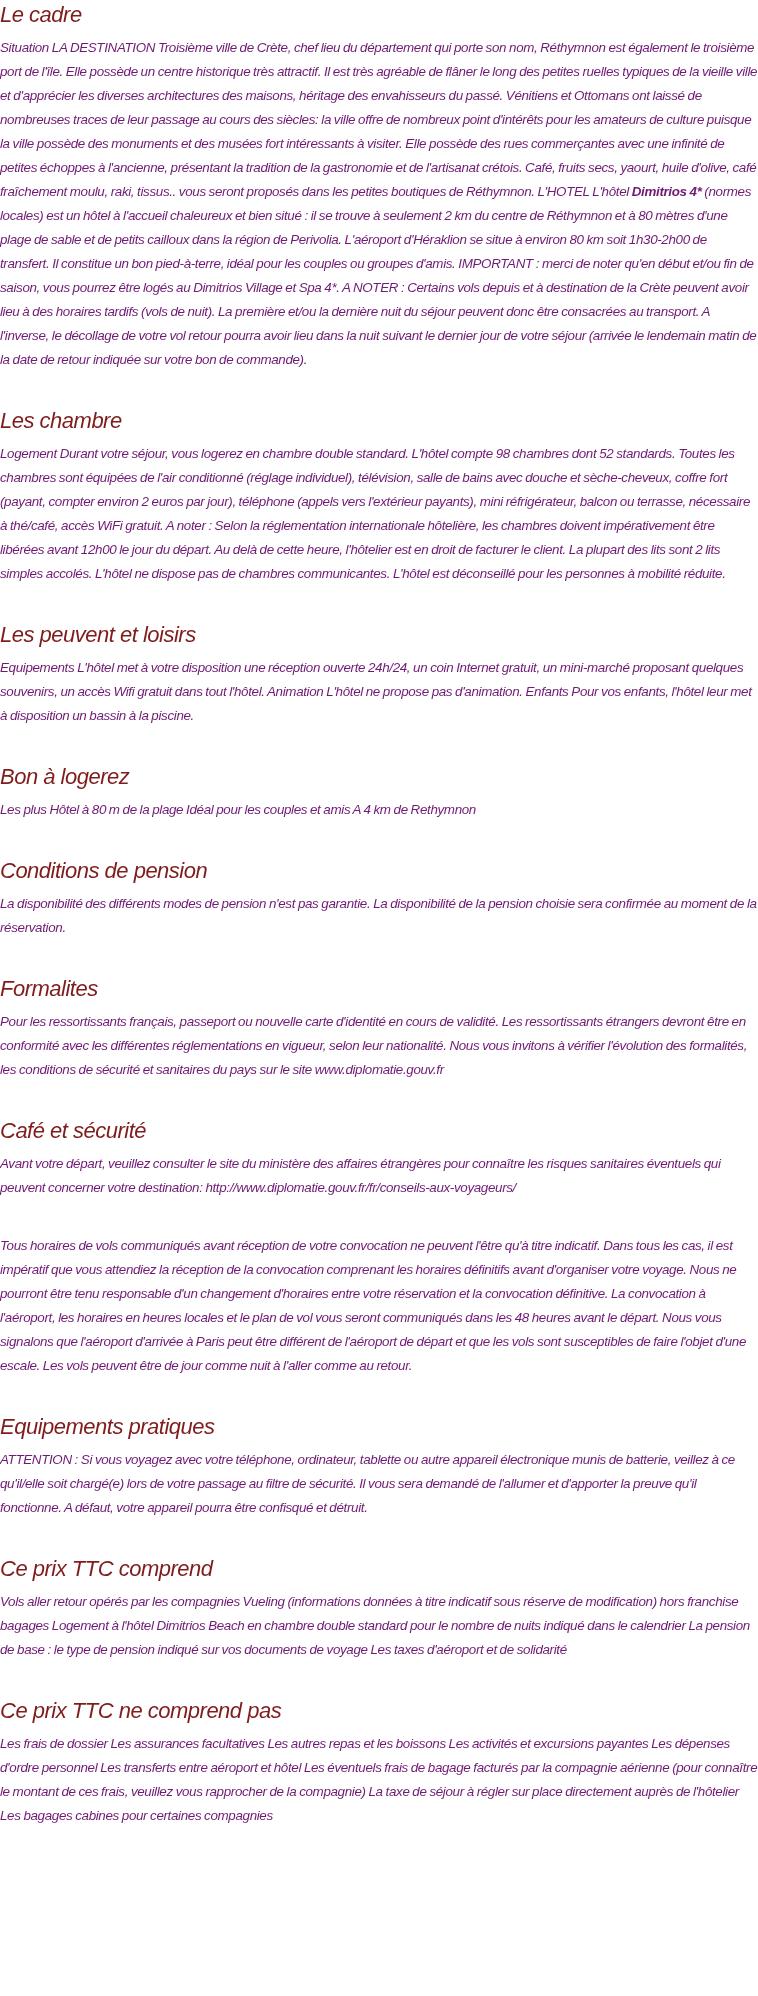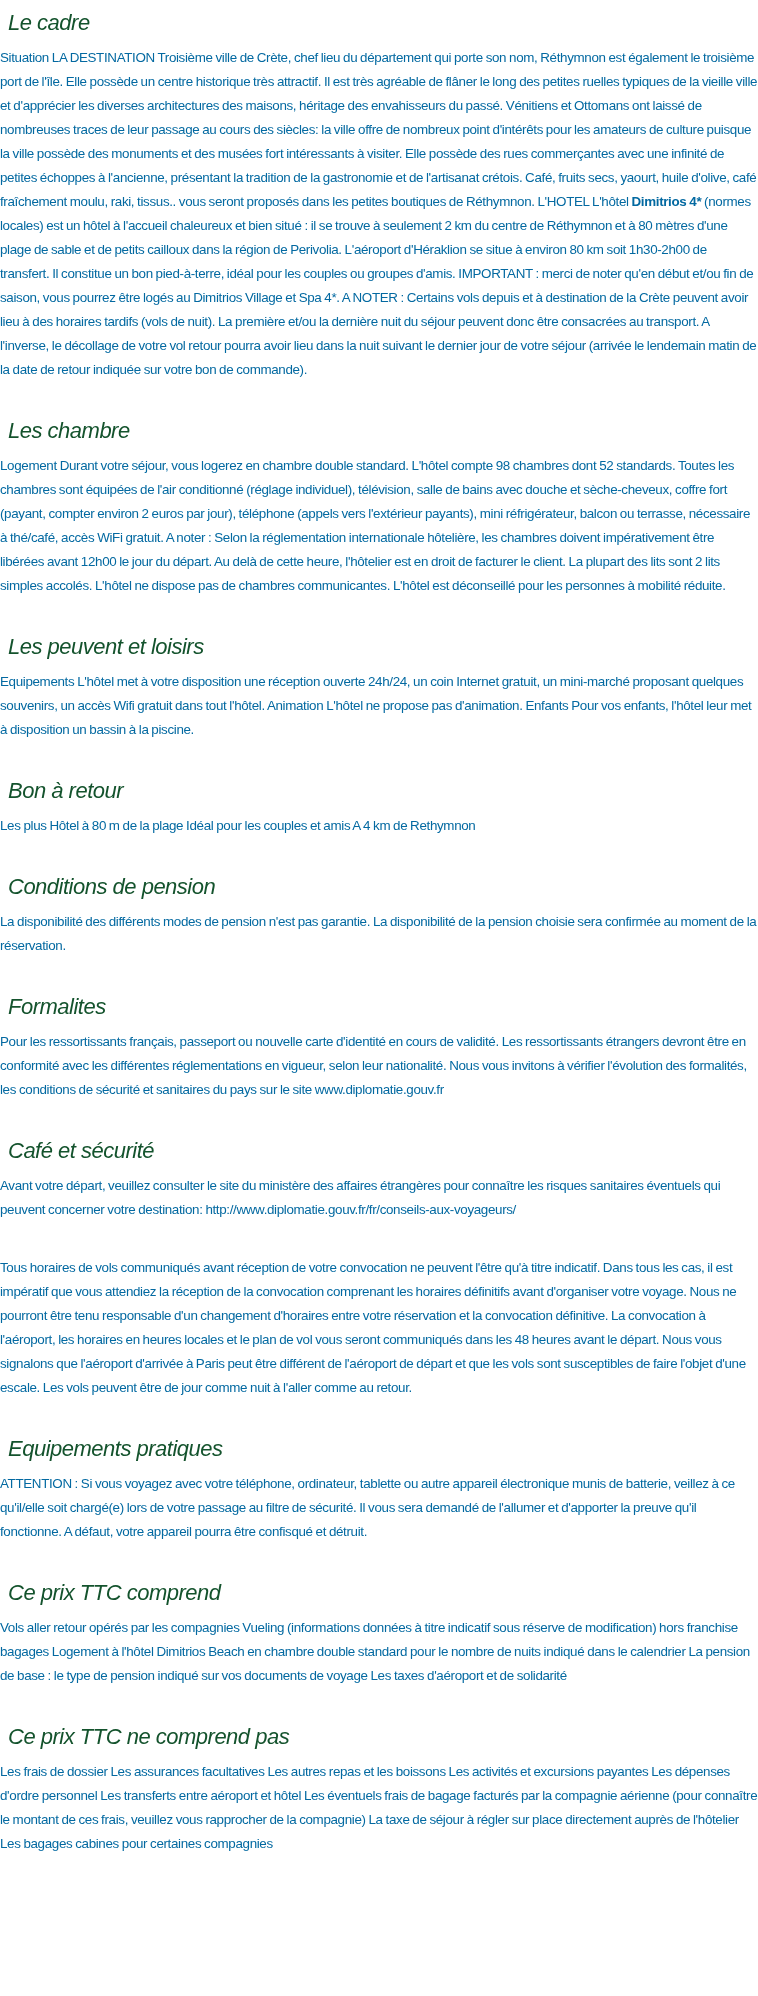--- a/index.html
+++ b/index.html
@@ -4,34 +4,35 @@
 <style>
   html, body { margin: 0; padding: 0; background: #ffffff; }
   body {
     width: 758px;
     font-family: "Liberation Sans", sans-serif;
     color: #444444;
   }
   .page { padding: 0; }
   .section { margin: 0 0 34px 0; }
   .section h2 {
-    margin: 8px;
+    margin: 0;
     padding: 0;
     font-style: italic;
     font-weight: normal;
     font-size: 22px;
     line-height: 30px;
-    color: #14532d;
+    color: #7f1d1d;
     letter-spacing: -0.5px;
   }
   .section p {
     margin: 6px 0 0 0;
+    font-style: italic;
     font-size: 13.4px;
     line-height: 24px;
-    color: #0369a1;
+    color: #701a75;
     letter-spacing: -0.35px;
     word-spacing: -0.5px;
   }
   .section p b { font-weight: bold; }
 </style>
 </head>
 <body>
 
 <div class="page">
 
@@ -44,21 +45,21 @@
     <h2>Les chambre</h2>
     <p>Logement Durant votre séjour, vous logerez en chambre double standard. L'hôtel compte 98 chambres dont 52 standards. Toutes les chambres sont équipées de l'air conditionné (réglage individuel), télévision, salle de bains avec douche et sèche-cheveux, coffre fort (payant, compter environ 2 euros par jour), téléphone (appels vers l'extérieur payants), mini réfrigérateur, balcon ou terrasse, nécessaire à thé/café, accès WiFi gratuit. A noter : Selon la réglementation internationale hôtelière, les chambres doivent impérativement être libérées avant 12h00 le jour du départ. Au delà de cette heure, l'hôtelier est en droit de facturer le client. La plupart des lits sont 2 lits simples accolés. L'hôtel ne dispose pas de chambres communicantes. L'hôtel est déconseillé pour les personnes à mobilité réduite.</p>
   </section>
 
   <section class="section">
     <h2>Les peuvent et loisirs</h2>
     <p>Equipements L'hôtel met à votre disposition une réception ouverte 24h/24, un coin Internet gratuit, un mini-marché proposant quelques souvenirs, un accès Wifi gratuit dans tout l'hôtel. Animation L'hôtel ne propose pas d'animation. Enfants Pour vos enfants, l'hôtel leur met à disposition un bassin à la piscine.</p>
   </section>
 
   <section class="section">
-    <h2>Bon à retour</h2>
+    <h2>Bon à logerez</h2>
     <p>Les plus Hôtel à 80 m de la plage Idéal pour les couples et amis A 4 km de Rethymnon</p>
   </section>
 
   <section class="section">
     <h2>Conditions de pension</h2>
     <p>La disponibilité des différents modes de pension n'est pas garantie. La disponibilité de la pension choisie sera confirmée au moment de la réservation.</p>
   </section>
 
   <section class="section">
     <h2>Formalites</h2>

